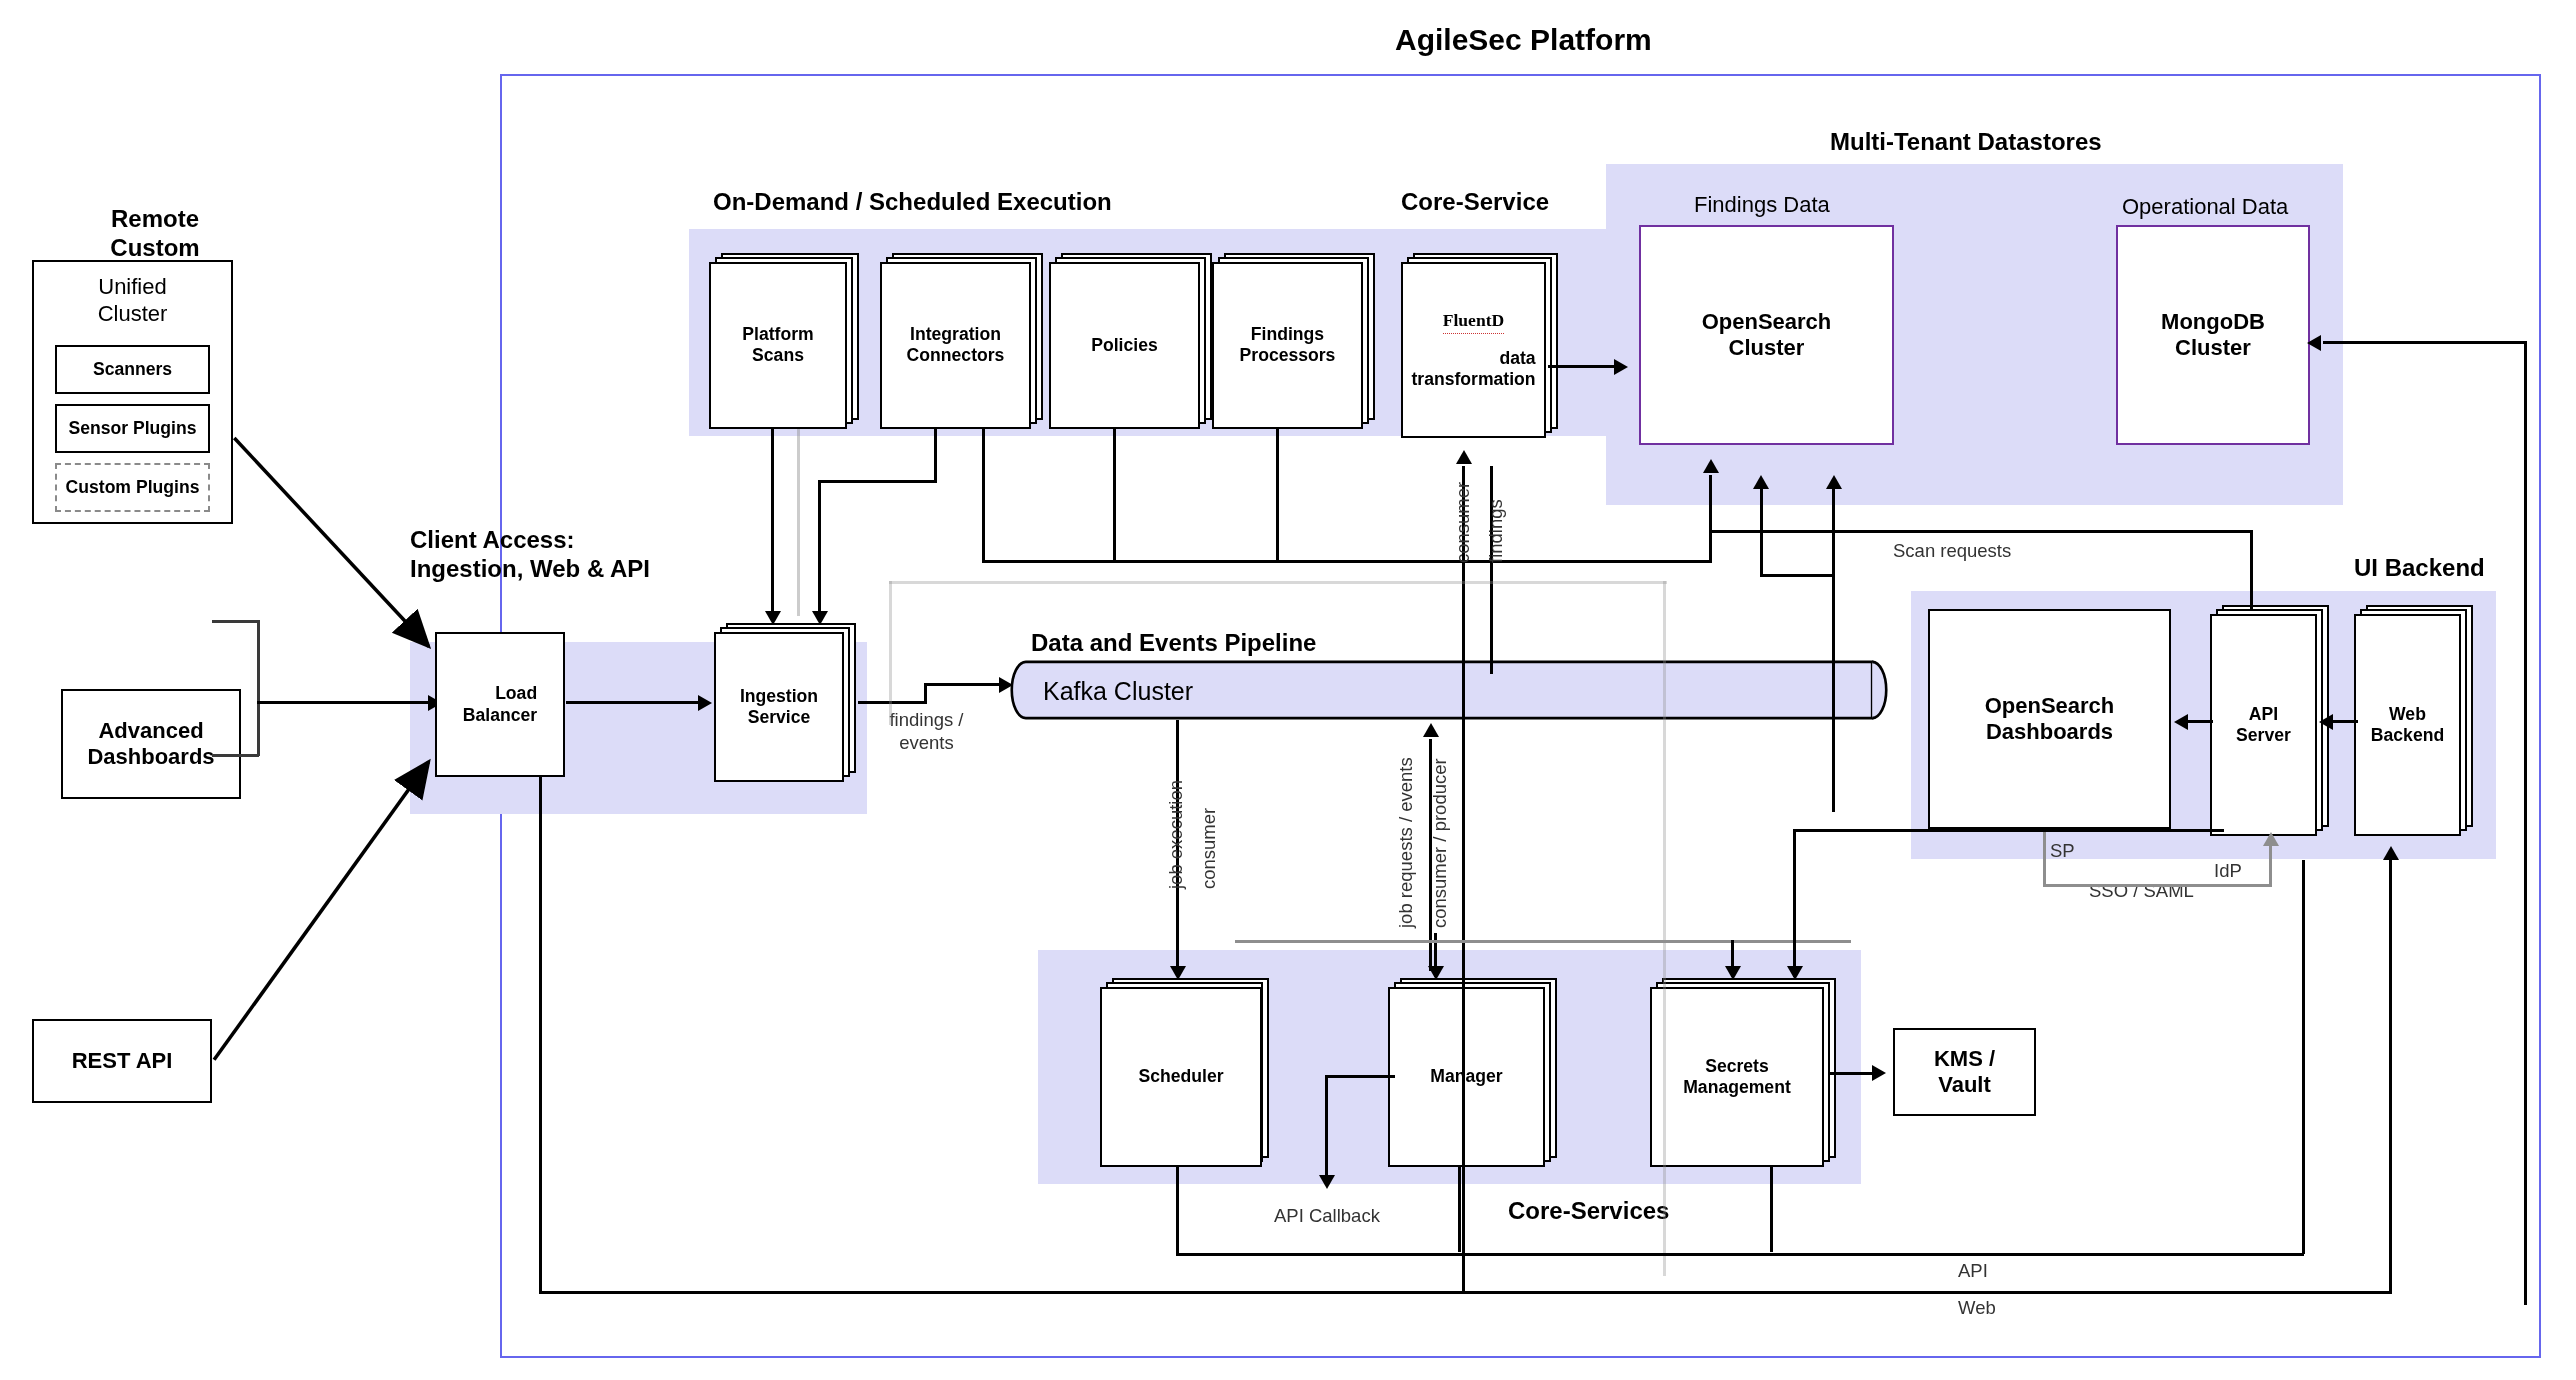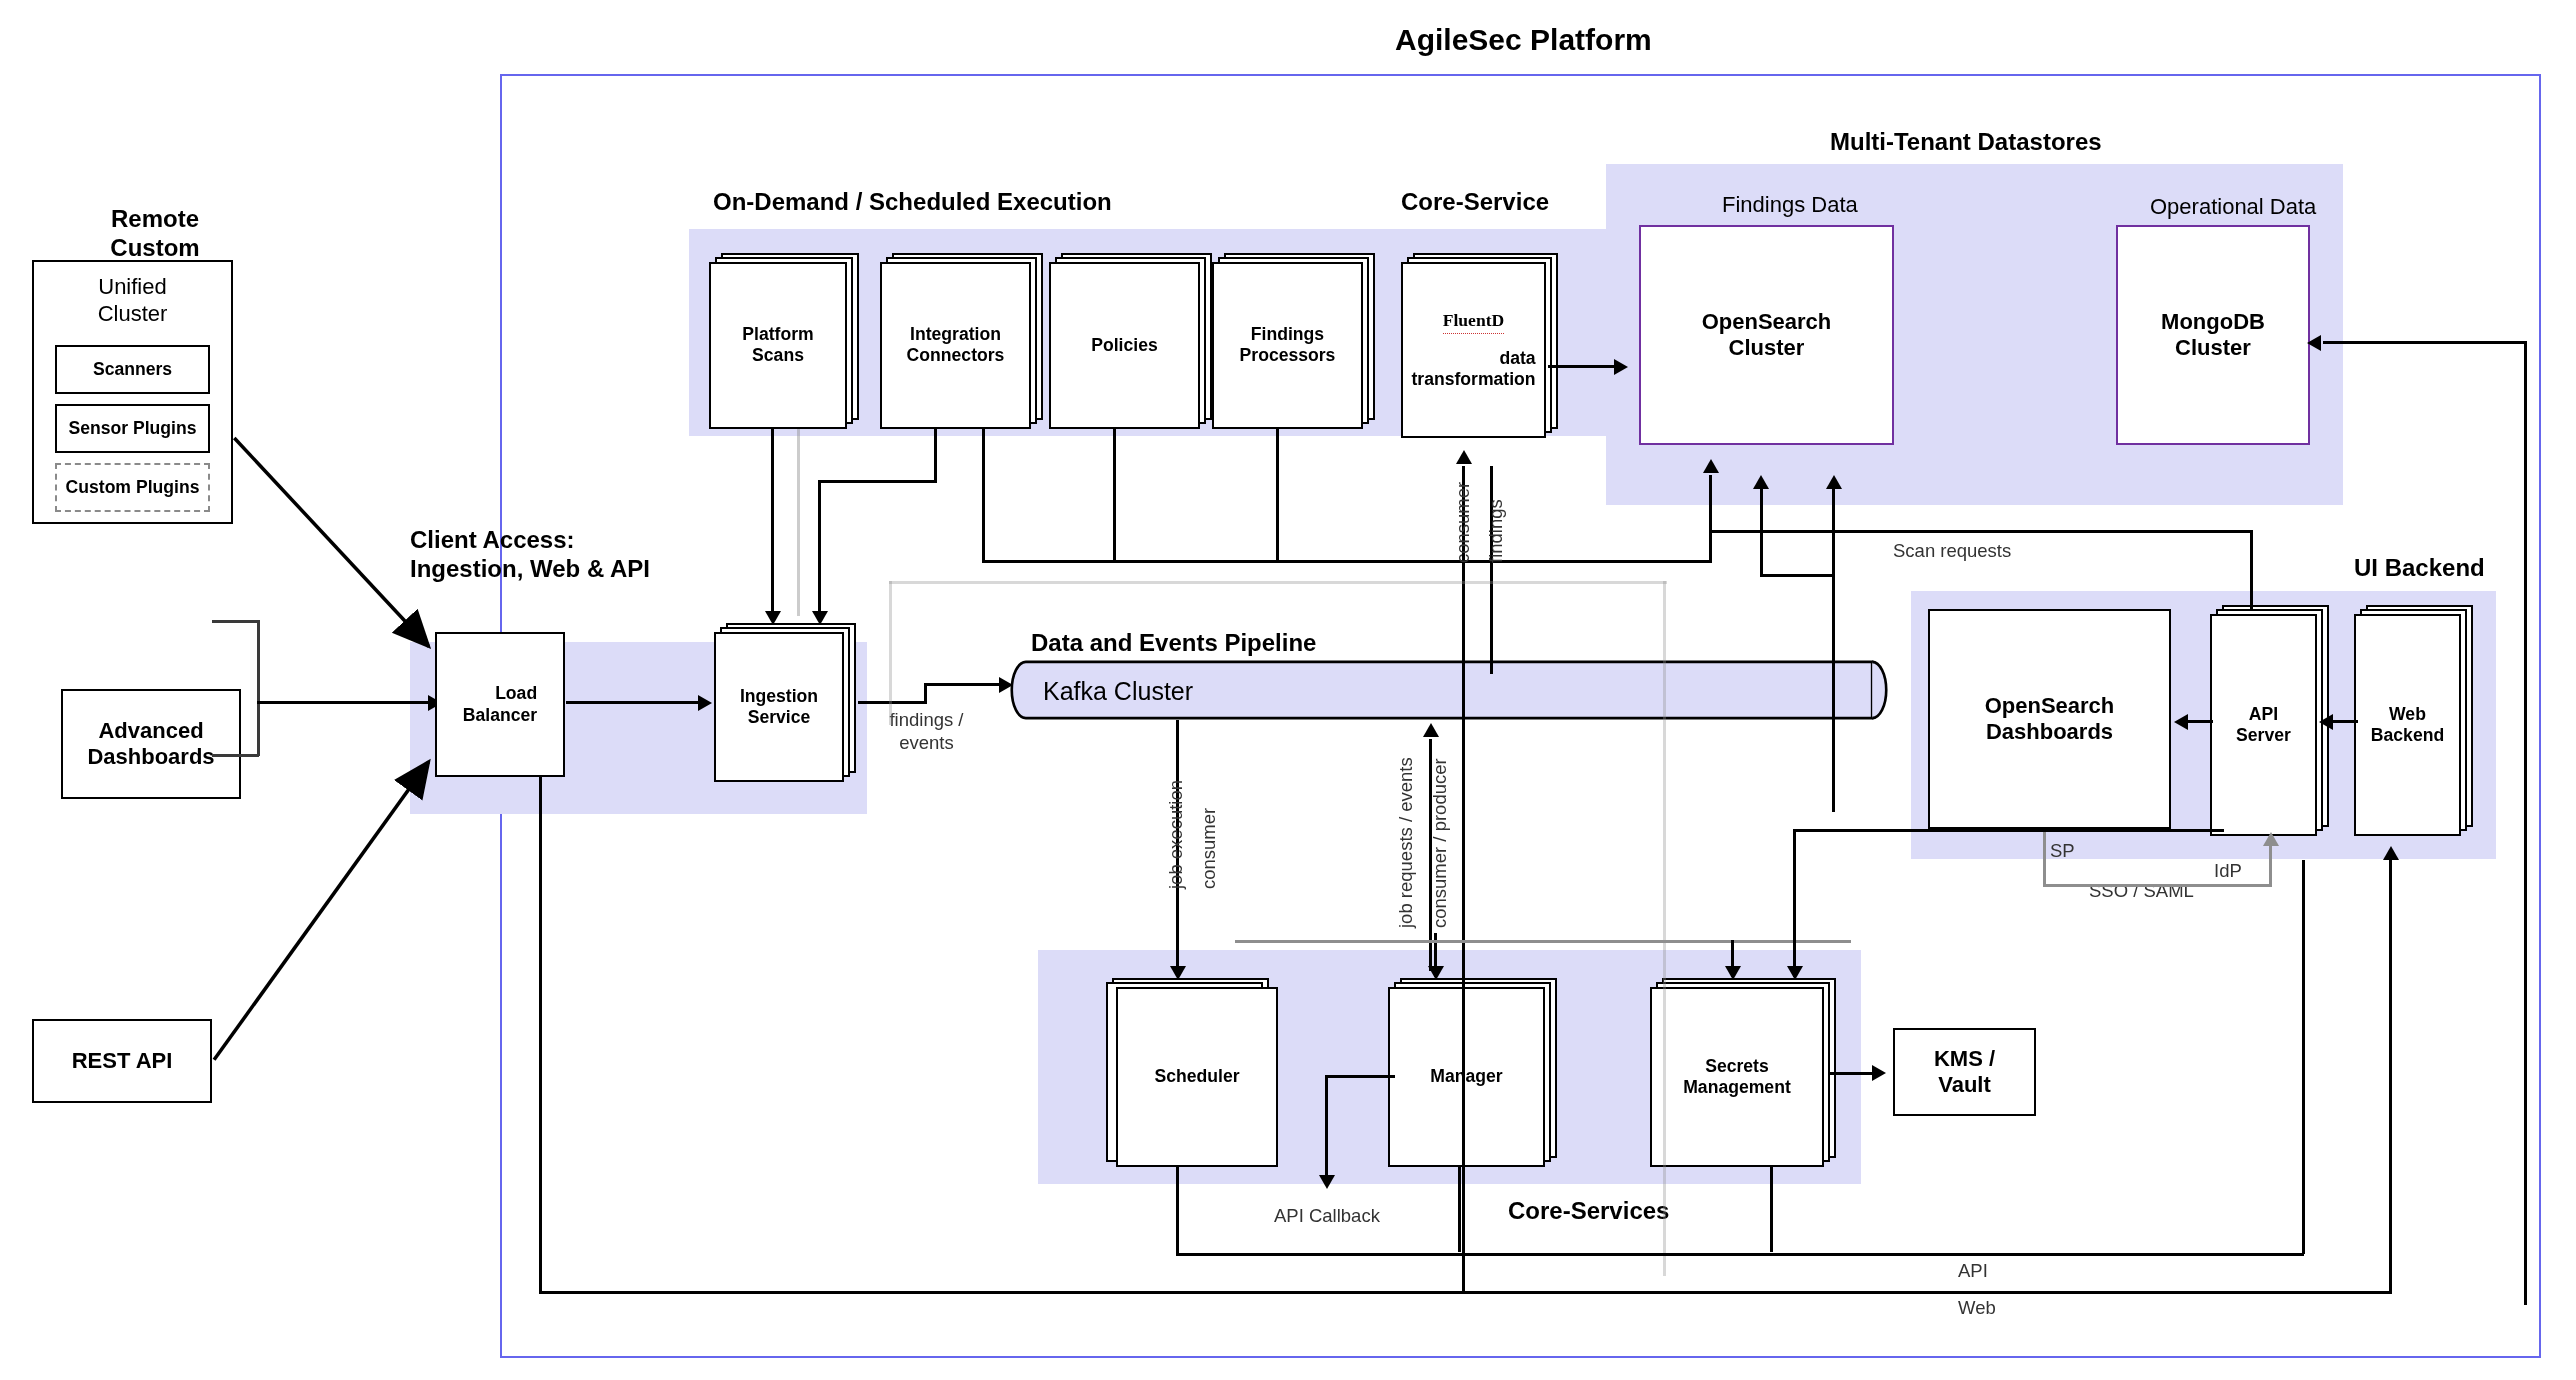--- a/index.html
+++ b/index.html
@@ -6,21 +6,21 @@
   body{font-family:"Liberation Sans",sans-serif;}
   #stage{position:relative;width:2576px;height:1380px;background:#fff;overflow:hidden;}
 
   
   .abs{position:absolute;box-sizing:border-box;}
 
   
   .title-main{font-weight:bold;font-size:30px;color:#000;white-space:nowrap;}
   .zone-title{font-weight:bold;font-size:24px;color:#000;white-space:nowrap;}
   .zone-title-2{font-weight:bold;font-size:24px;color:#000;line-height:1.22;}
-  .store-cap{font-size:22px;color:#000;white-space:nowrap;margin-left:28px;}
+  .store-cap{font-size:22px;color:#000;white-space:nowrap;}
 
   
   .platform-frame{border:2.6px solid #6666ee;background:transparent;}
 
   
   .panel{background:#dcdcf8;}
 
   
   .box{background:#fff;border:2.6px solid #000;display:flex;align-items:center;justify-content:center;text-align:center;}
   .box-label{font-weight:bold;font-size:22px;color:#000;line-height:1.2;}
@@ -248,21 +248,21 @@
   <div class="abs elabel" style="left:2214px;top:840px;margin-top:20px;">IdP</div>
   <div class="abs elabel" style="left:2089px;top:880px;">SSO / SAML</div>
   <div class="abs ln v gray" style="left:2043px;top:829px;height:58px;"></div>
   <div class="abs ln h gray" style="left:2043px;top:884px;width:229px;"></div>
   <div class="abs ln v gray" style="left:2269px;top:843px;height:42px;"></div>
   <div class="ah up" style="left:2263px;top:832px;border-bottom-color:#8e8e8e;"></div>
 
   <div class="stack" style="left:1100px;top:978px;width:172px;height:189px;">
     <div class="sheet s3" style="width:157px;height:180px;"></div>
     <div class="sheet s2" style="width:157px;height:180px;"></div>
-    <div class="sheet s1" style="width:162px;height:180px;margin-left:16px;">
+    <div class="sheet s1" style="width:162px;height:180px;">
       <span class="box-label-sm">Scheduler</span>
     </div>
   </div>
 
   <div class="stack" style="left:1388px;top:978px;width:172px;height:189px;">
     <div class="sheet s3" style="width:157px;height:180px;"></div>
     <div class="sheet s2" style="width:157px;height:180px;"></div>
     <div class="sheet s1" style="width:157px;height:180px;">
       <span class="box-label-sm">Manager</span>
     </div>

